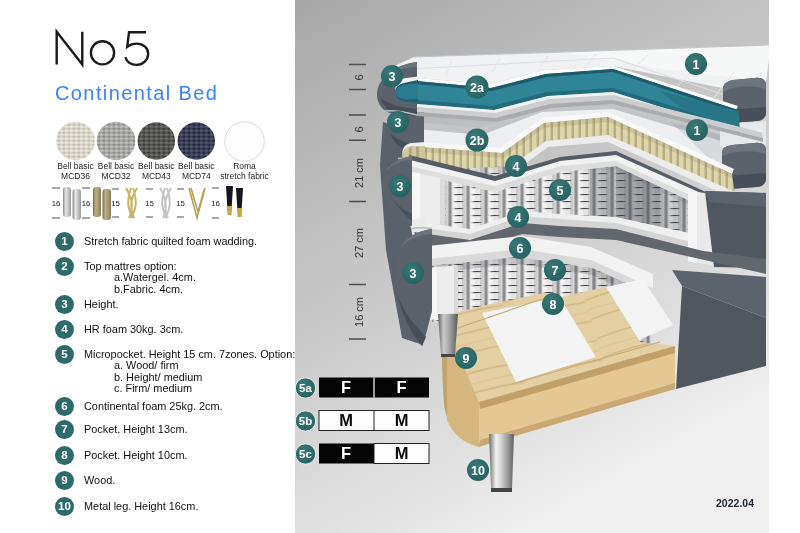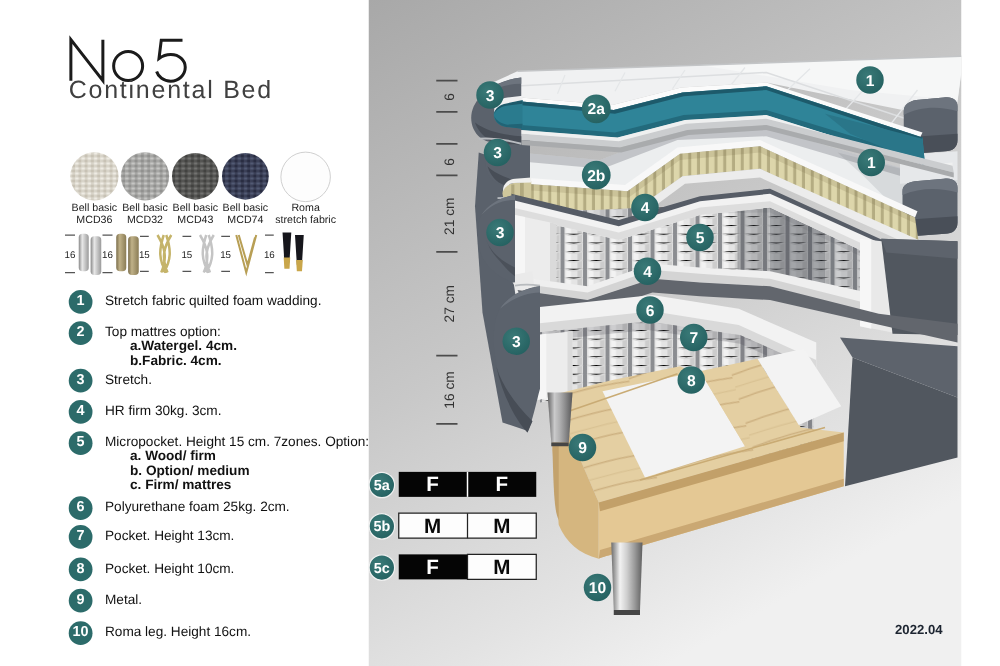--- a/index.html
+++ b/index.html
@@ -2,35 +2,35 @@
 <html><head>
 <meta charset="utf-8">
 <style>
 html,body{margin:0;padding:0;}
 body{width:800px;height:533px;overflow:hidden;background:#ffffff;font-family:"Liberation Sans",sans-serif;}
 #page{position:relative;width:800px;height:533px;}
 .abs{position:absolute;}
 .listrow{position:absolute;left:55px;font-size:10.9px;color:#111;}
 .numc{display:inline-block;width:19px;height:19px;border-radius:50%;background:#2c6b6a;color:#fff;font-size:11.5px;font-weight:bold;text-align:center;line-height:19px;vertical-align:middle;}
 .ltxt{position:absolute;left:29px;top:3.5px;width:230px;white-space:nowrap;line-height:11.6px;}
-.sub{margin-left:20px;font-weight:bold;}
+.sub{margin-left:30px;}
 </style>
 </head>
 <body>
 <div id="page">
 
 <svg class="abs" style="left:0;top:0" width="300" height="110" viewBox="0 0 300 110">
   <g fill="none" stroke="#1b1b1b" stroke-width="2.4">
     <path d="M56.7,64.5 V31.7 L82.3,64.5 V31.7"></path>
     <circle cx="102.5" cy="52.8" r="11.6"></circle>
     <path d="M146,32.2 H129 L127.2,46.8 C130.5,44.3 133.8,43.6 136.6,43.6 C143.6,43.6 148.2,48.4 148.2,53.8 C148.2,60 143,64.9 136.6,64.9 C130.8,64.9 126.6,61.5 125.3,57.2"></path>
   </g>
 </svg>
 
-<div class="abs" style="left:55px;top:61px;font-size:20px;letter-spacing:1.4px;color:#404040;">Continental Bed</div>
+<div class="abs" style="left:55px;top:82px;font-size:20px;letter-spacing:1.4px;color:#3b82f6;">Continental Bed</div>
 
 <svg class="abs" style="left:0;top:110px" width="295" height="80" viewBox="0 0 295 80">
   <defs>
     <pattern id="wv1" width="5" height="4" patternUnits="userSpaceOnUse">
       <rect width="5" height="4" fill="#d8d4c9"></rect>
           <rect x="0" y="0" width="3" height="1.6" fill="#efece4" rx="0.8"></rect>
           <rect x="2.5" y="2" width="3" height="1.6" fill="#c2bcae" rx="0.8"></rect>
     </pattern>
     <pattern id="wv2" width="5" height="4" patternUnits="userSpaceOnUse">
       <rect width="5" height="4" fill="#a6a6a4"></rect>
@@ -134,35 +134,35 @@
       <path d="M236,8 h7 l-1.5,24 h-4 z" fill="#16161c"></path>
           <path d="M236.9,28 h5.3 l-0.6,9 h-4.1 z" fill="#c9a64a"></path>
         </g>
   </g>
 </svg>
 
 <div class="listrow" style="top:232px"><span class="numc">1</span><span class="ltxt">Stretch fabric quilted foam wadding.</span></div>
 
 <div class="listrow" style="top:257px"><span class="numc">2</span><span class="ltxt">Top mattres option:<br><span class="sub">a.Watergel. 4cm.</span><br><span class="sub">b.Fabric. 4cm.</span></span></div>
 
-<div class="listrow" style="top:295px"><span class="numc">3</span><span class="ltxt">Stretch.</span></div>
-
-<div class="listrow" style="top:320px"><span class="numc">4</span><span class="ltxt">HR firm 30kg. 3cm.</span></div>
-
-<div class="listrow" style="top:345px"><span class="numc">5</span><span class="ltxt">Micropocket. Height 15 cm. 7zones. Option:<br><span class="sub">a. Wood/ firm</span><br><span class="sub">b. Option/ medium</span><br><span class="sub">c. Firm/ mattres</span></span></div>
-
-<div class="listrow" style="top:397px"><span class="numc">6</span><span class="ltxt">Polyurethane foam 25kg. 2cm.</span></div>
+<div class="listrow" style="top:295px"><span class="numc">3</span><span class="ltxt">Height.</span></div>
+
+<div class="listrow" style="top:320px"><span class="numc">4</span><span class="ltxt">HR foam 30kg. 3cm.</span></div>
+
+<div class="listrow" style="top:345px"><span class="numc">5</span><span class="ltxt">Micropocket. Height 15 cm. 7zones. Option:<br><span class="sub">a. Wood/ firm</span><br><span class="sub">b. Height/ medium</span><br><span class="sub">c. Firm/ medium</span></span></div>
+
+<div class="listrow" style="top:397px"><span class="numc">6</span><span class="ltxt">Continental foam 25kg. 2cm.</span></div>
 
 <div class="listrow" style="top:420px"><span class="numc">7</span><span class="ltxt">Pocket. Height 13cm.</span></div>
 
 <div class="listrow" style="top:446px"><span class="numc">8</span><span class="ltxt">Pocket. Height 10cm.</span></div>
 
-<div class="listrow" style="top:471px"><span class="numc">9</span><span class="ltxt">Metal.</span></div>
-
-<div class="listrow" style="top:497px"><span class="numc">10</span><span class="ltxt">Roma leg. Height 16cm.</span></div>
+<div class="listrow" style="top:471px"><span class="numc">9</span><span class="ltxt">Wood.</span></div>
+
+<div class="listrow" style="top:497px"><span class="numc">10</span><span class="ltxt">Metal leg. Height 16cm.</span></div>
 
 <svg class="abs" style="left:0;top:0" width="800" height="533" viewBox="0 0 800 533">
 <defs>
   <linearGradient id="bgg" x1="0" y1="0" x2="0.5" y2="1">
     <stop offset="0" stop-color="#a8a8a8"></stop>
     <stop offset="0.5" stop-color="#c8c8c8"></stop>
     <stop offset="0.85" stop-color="#e3e3e3"></stop>
     <stop offset="1" stop-color="#f0f0f0"></stop>
   </linearGradient>
   <radialGradient id="circg" cx="0.4" cy="0.35" r="0.75">

